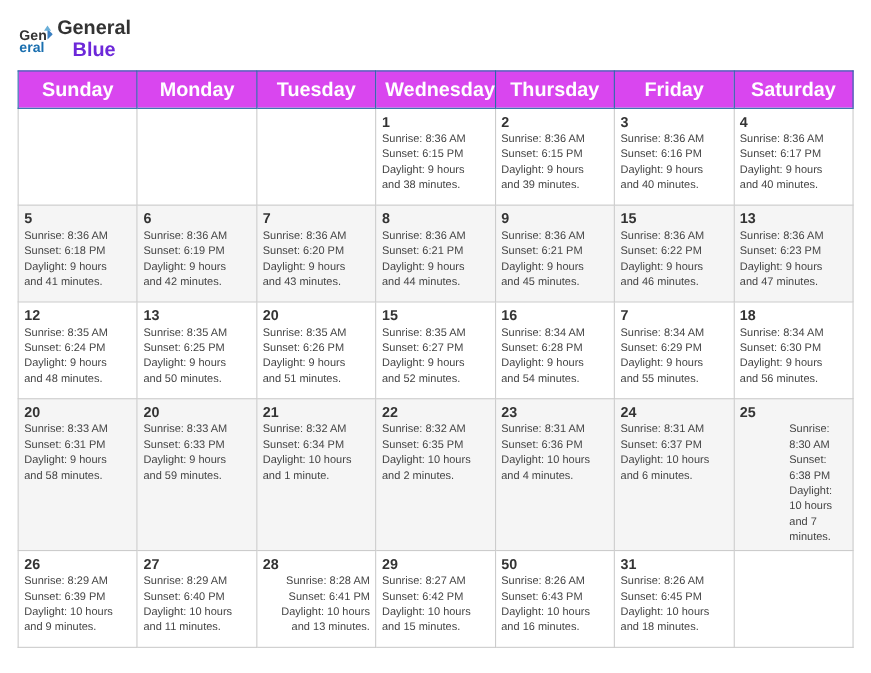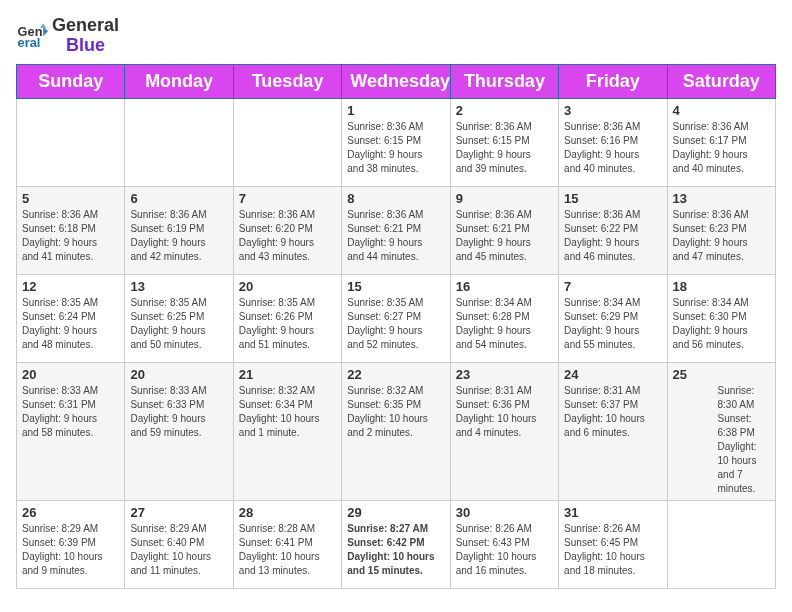--- a/index.html
+++ b/index.html
@@ -318,34 +318,34 @@
         </td>
         <td>
           <span class="day-num">27</span>
           <div class="day-info" style="white-space: pre-line;">Sunrise: 8:29 AM
 Sunset: 6:40 PM
 Daylight: 10 hours
 and 11 minutes.</div>
         </td>
         <td>
           <span class="day-num">28</span>
-          <div class="day-info" style="white-space: pre-line;">Sunrise: 8:28 AM
+          <div class="day-info" style="white-space: pre-line; text-align: right;">Sunrise: 8:28 AM
 Sunset: 6:41 PM
 Daylight: 10 hours
 and 13 minutes.</div>
         </td>
         <td>
           <span class="day-num">29</span>
-          <div class="day-info" style="white-space: pre-line; font-weight: bold;">Sunrise: 8:27 AM
+          <div class="day-info" style="white-space: pre-line;">Sunrise: 8:27 AM
 Sunset: 6:42 PM
 Daylight: 10 hours
 and 15 minutes.</div>
         </td>
         <td>
-          <span class="day-num">30</span>
+          <span class="day-num">50</span>
           <div class="day-info" style="white-space: pre-line;">Sunrise: 8:26 AM
 Sunset: 6:43 PM
 Daylight: 10 hours
 and 16 minutes.</div>
         </td>
         <td>
           <span class="day-num">31</span>
           <div class="day-info" style="white-space: pre-line;">Sunrise: 8:26 AM
 Sunset: 6:45 PM
 Daylight: 10 hours

